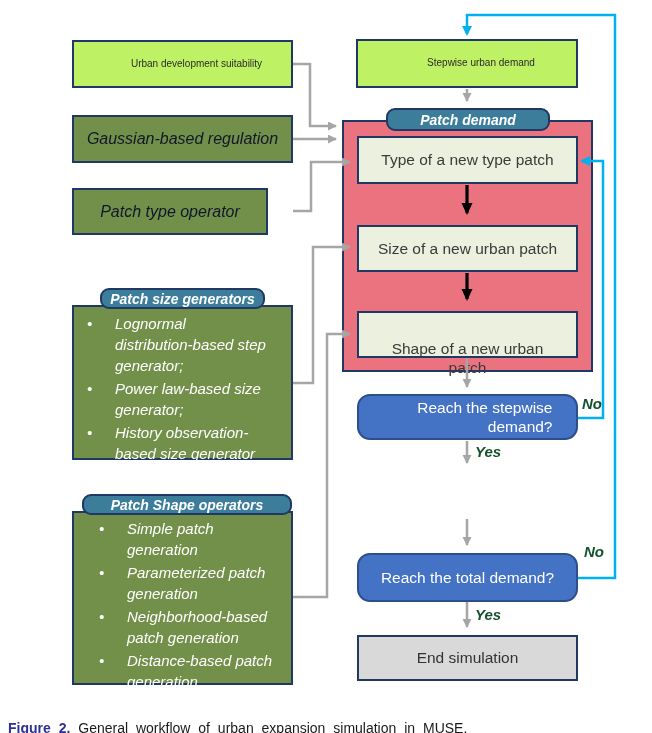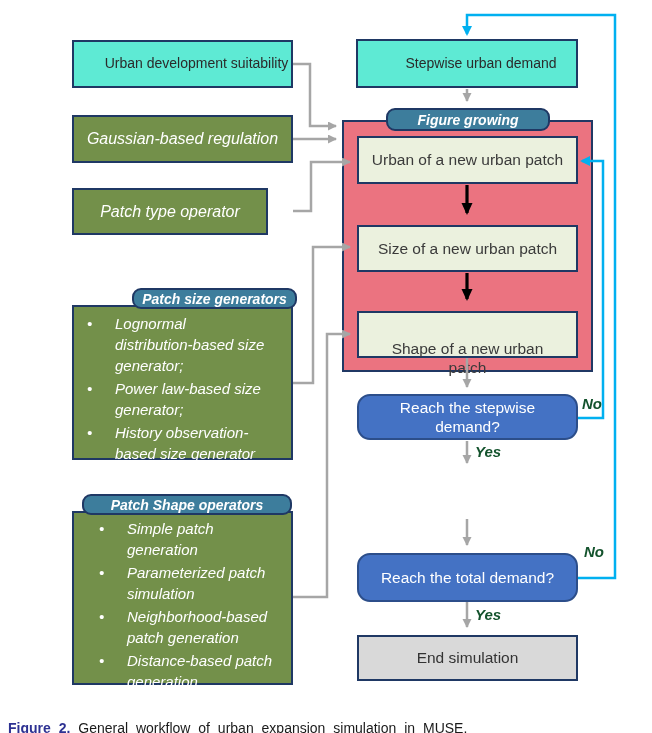--- a/index.html
+++ b/index.html
@@ -5,27 +5,27 @@
   html,body{margin:0;padding:0;background:#ffffff;}
   #stage{
     position:relative;width:652px;height:733px;background:#ffffff;
     font-family:"Liberation Sans",sans-serif;overflow:hidden;
   }
   .box{
     position:absolute;box-sizing:border-box;
     display:flex;align-items:center;justify-content:center;text-align:center;
     border:2px solid #1f3864;line-height:1.25;
   }
-  .lightblue{background:#5eead4;color:#2b2b2b;font-size:14px;padding-left:28px;}
-  .greenbox{background:#73904a;color:#ffffff;font-style:italic;font-size:16px;}
+  .lightblue{background:#bef264;color:#2b2b2b;font-size:10px;padding-left:28px;}
+  .greenbox{background:#73904a;color:#0f172a;font-style:italic;font-size:16px;}
   .cream{background:#ebf1de;color:#3a3a3a;font-size:15.5px;}
   .graybox{background:#d9d9d9;color:#333333;font-size:15.5px;}
   .decision{
     background:#4472c4;color:#ffffff;font-size:15.5px;
-    border:2px solid #2c4e8a;border-radius:13px;
+    border:2px solid #2c4e8a;border-radius:13px;text-align:right;
   }
   .pill{
     position:absolute;box-sizing:border-box;
     display:flex;align-items:center;justify-content:center;
     background:#3d7d9c;color:#ffffff;font-style:italic;font-weight:bold;
     font-size:14px;border:2px solid #1f3864;border-radius:9px;z-index:3;
   }
   .redframe{
     position:absolute;box-sizing:border-box;
     background:#eb7380;border:2px solid #203864;z-index:1;
@@ -63,51 +63,51 @@
 
   <div class="box greenbox" style="left:72px;top:115px;width:221px;height:48px;">
     <span>Gaussian-based regulation</span>
   </div>
 
   <div class="box greenbox" style="left:72px;top:188px;width:196px;height:47px;">
     <span>Patch type operator</span>
   </div>
 
   <div class="box greenbox" style="left:72px;top:305px;width:221px;height:155px;"></div>
-  <div class="pill" style="left:100px;top:288px;width:165px;height:21px;margin-left:32px;">
+  <div class="pill" style="left:100px;top:288px;width:165px;height:21px;">
     <span>Patch size generators</span>
   </div>
   <ul class="bullets" style="left:72px;top:313px;width:221px;">
-    <li>Lognormal distribution-based size generator;</li>
+    <li>Lognormal distribution-based step generator;</li>
     <li>Power law-based size generator;</li>
     <li>History observation-based size generator</li>
   </ul>
 
   <div class="box greenbox" style="left:72px;top:511px;width:221px;height:174px;"></div>
   <div class="pill" style="left:82px;top:494px;width:210px;height:21px;">
     <span>Patch Shape operators</span>
   </div>
   <ul class="bullets" style="left:84px;top:518px;width:221px;">
     <li>Simple patch generation</li>
-    <li>Parameterized patch simulation</li>
+    <li>Parameterized patch generation</li>
     <li>Neighborhood-based patch generation</li>
     <li>Distance-based patch generation</li>
   </ul>
 
   <div class="box lightblue" style="left:356px;top:39px;width:222px;height:49px;">
     <span>Stepwise urban demand</span>
   </div>
 
   <div class="redframe" style="left:342px;top:120px;width:251px;height:252px;"></div>
   <div class="pill" style="left:386px;top:108px;width:164px;height:23px;">
-    <span>Figure growing</span>
+    <span>Patch demand</span>
   </div>
 
   <div class="box cream inner" style="left:357px;top:136px;width:221px;height:48px;">
-    <span>Urban of a new urban patch</span>
+    <span>Type of a new type patch</span>
   </div>
   <div class="box cream inner" style="left:357px;top:225px;width:221px;height:47px;">
     <span>Size of a new urban patch</span>
   </div>
   <div class="box cream inner" style="left:357px;top:311px;width:221px;height:47px;">
     <span style="max-width:180px;margin-top:47px;">Shape of a new urban patch</span>
   </div>
 
   <div class="box decision" style="left:357px;top:394px;width:221px;height:46px;">
     <span style="max-width:170px;">Reach the stepwise demand?</span>

